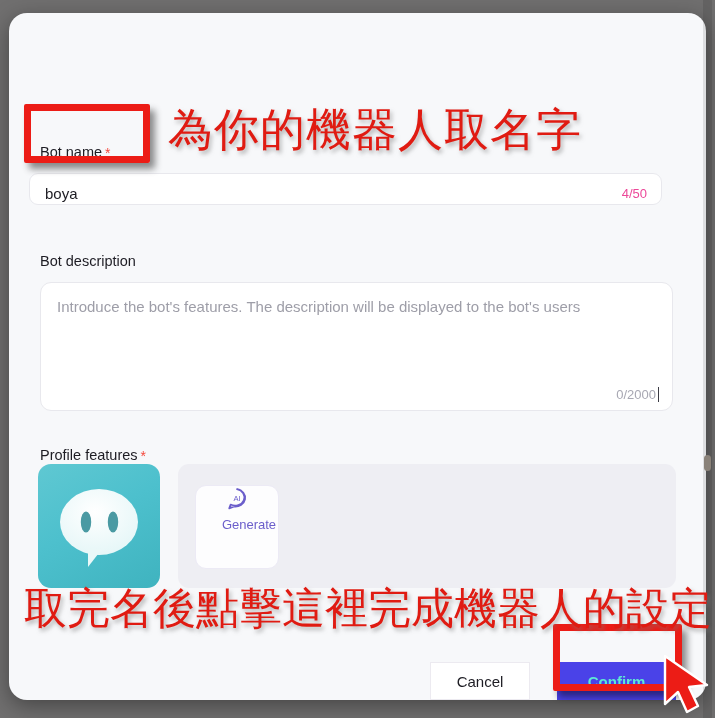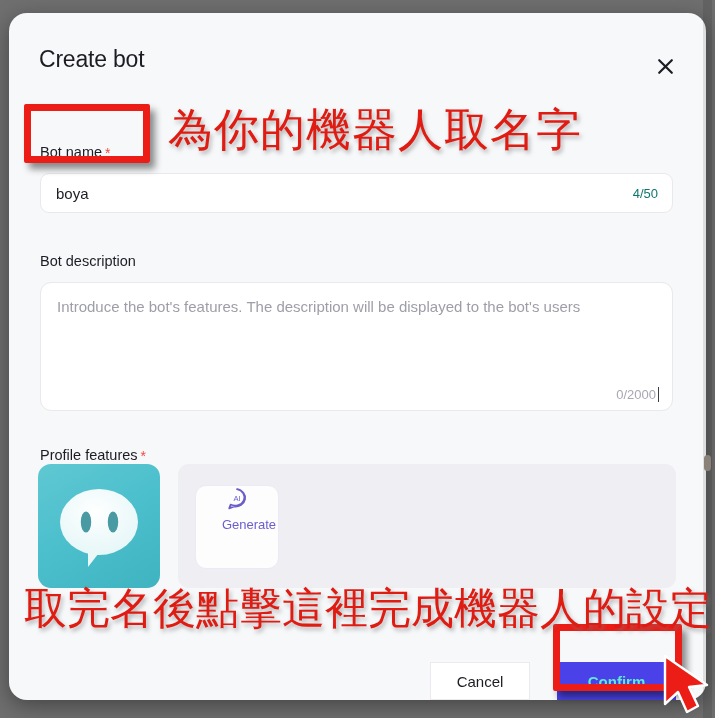--- a/index.html
+++ b/index.html
@@ -80,42 +80,42 @@
     font-size: 14px;
     margin-left: 3px;
     vertical-align: -1px;
   }
 
   
   #botname-label { left: 31px; top: 53px; }
 
   #botname-input-wrap {
     position: absolute;
-    left: 31px;
+    left: 20px;
     top: 82px;
     width: 633px;
-    height: 40px;
+    height: 32px;
     background: #ffffff;
     border: 1px solid #e8e8ed;
     border-radius: 9px;
     box-sizing: border-box;
   }
   #botname-value {
     position: absolute;
     left: 15px;
     top: 11px;
     font-size: 15px;
     color: #1d1c23;
   }
   #botname-counter {
     position: absolute;
     right: 14px;
     top: 12px;
     font-size: 13px;
-    color: #0f766e;
+    color: #ec4899;
   }
 
   
   #botdesc-label { left: 31px; top: 162px; }
 
   #botdesc-wrap {
     position: absolute;
     left: 31px;
     top: 191px;
     width: 633px;
@@ -302,28 +302,20 @@
     width: 60px;
     height: 64px;
     pointer-events: none;
   }
 </style>
 </head>
 <body>
 
 <div id="dialog">
 
-  <div id="dlg-header">
-    <div id="dlg-title">Create bot</div>
-    <div id="close-btn">
-      <svg width="17" height="17" viewBox="0 0 17 17">
-        <path d="M2.2 2.2 L14.8 14.8 M14.8 2.2 L2.2 14.8" stroke="#1d1c23" stroke-width="2.2" stroke-linecap="round"></path>
-      </svg>
-    </div>
-  </div>
 
   <div id="dlg-body">
 
     <div class="field-label" id="botname-label">
       <span>Bot name</span><span class="req-star">*</span>
     </div>
     <div id="botname-input-wrap">
       <span id="botname-value">boya</span>
       <span id="botname-counter">4/50</span>
     </div>

